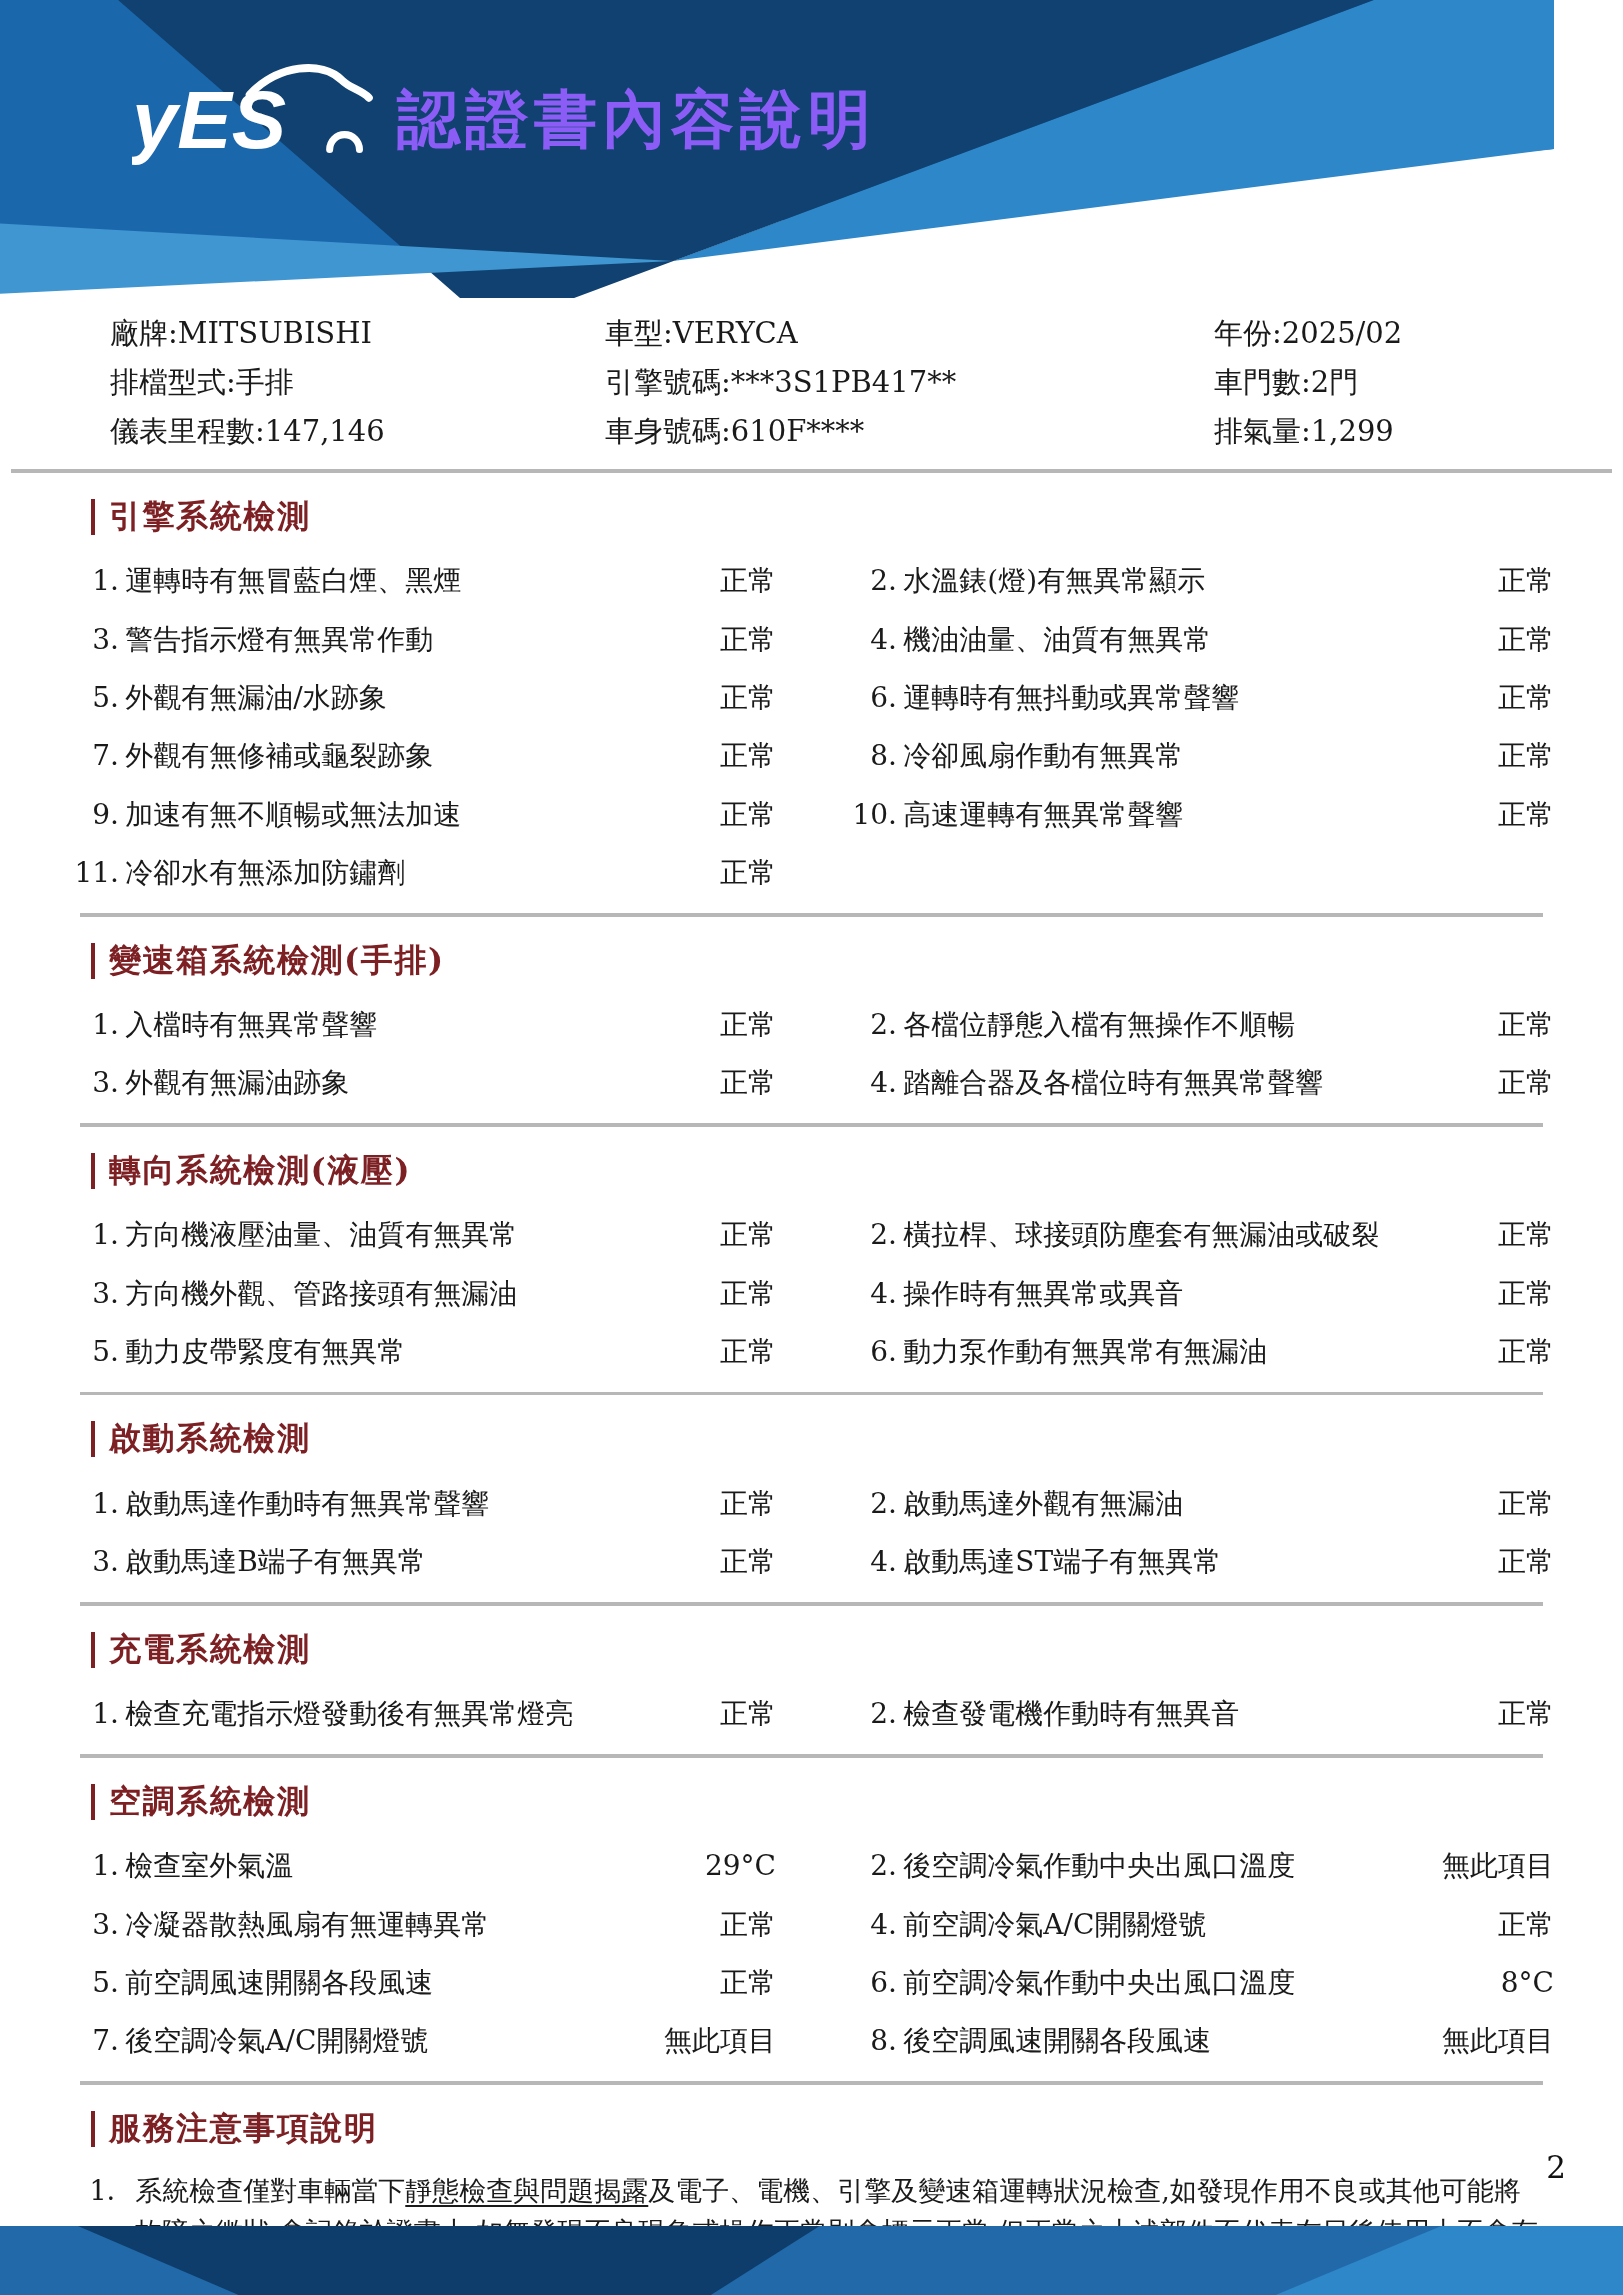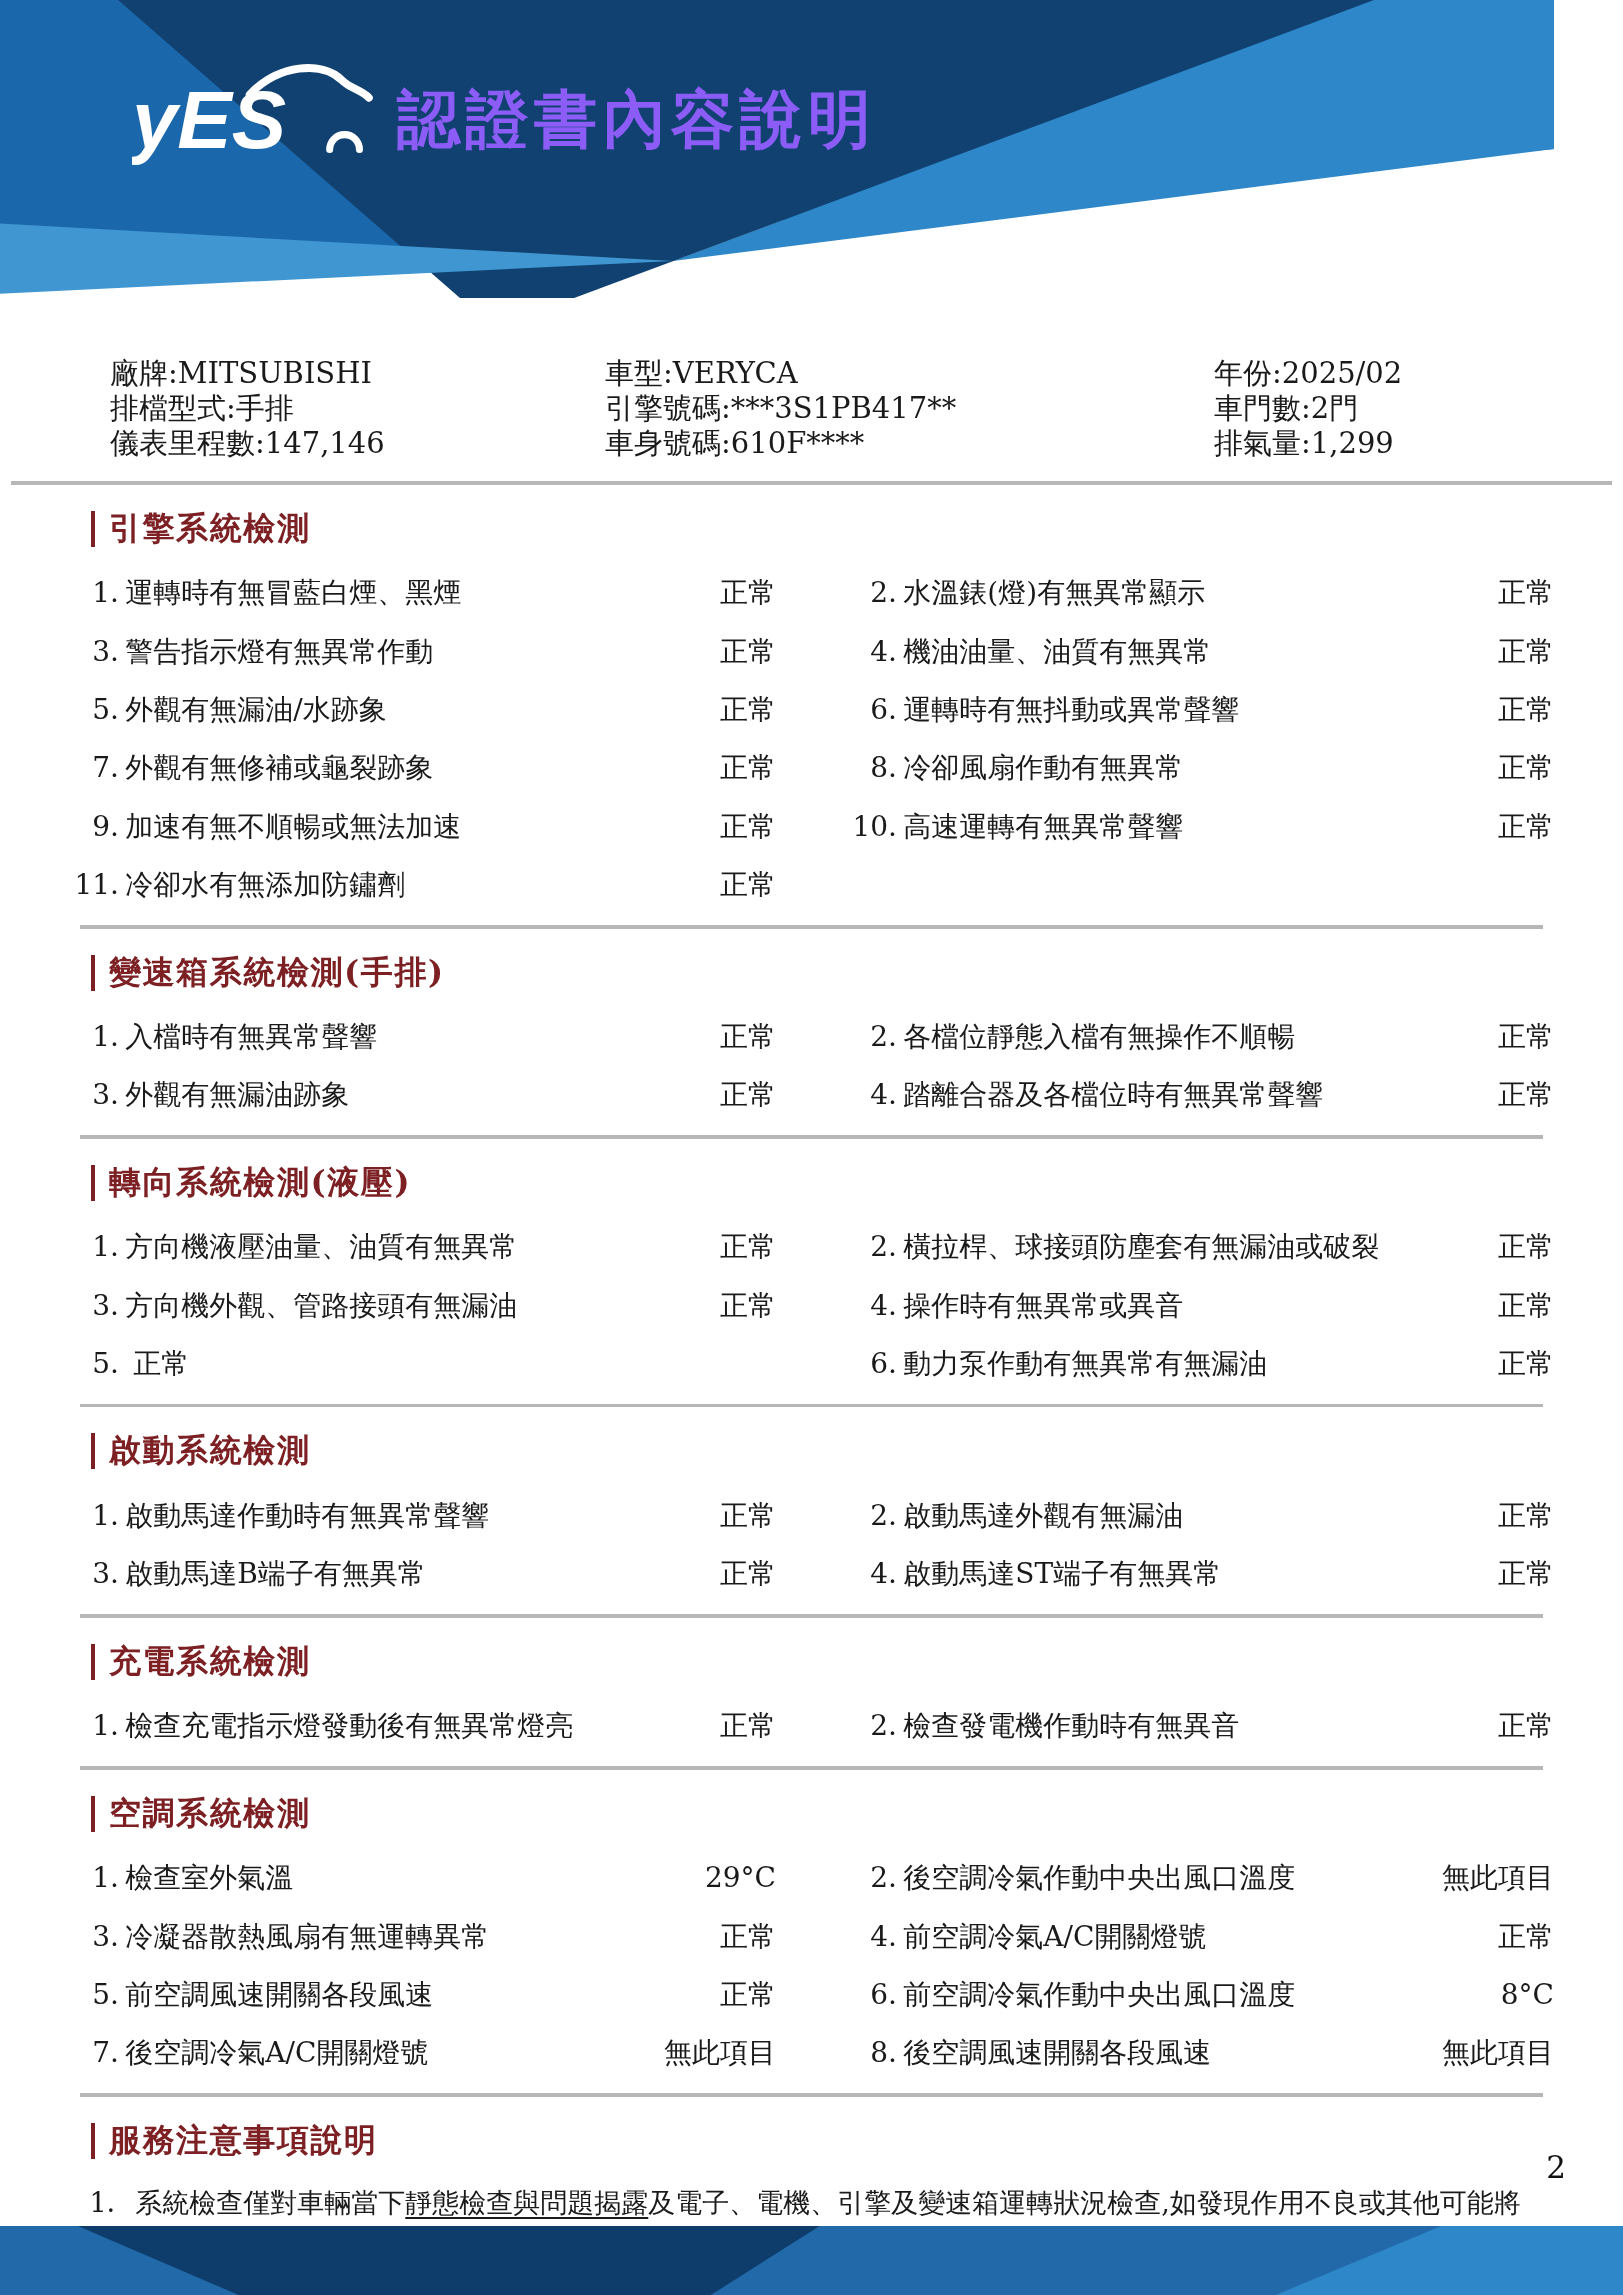--- a/index.html
+++ b/index.html
@@ -20,21 +20,21 @@
     position:absolute;left:397px;top:77px;
     font-family:"Liberation Sans","DejaVu Sans",sans-serif;
     font-size:63px;font-weight:bold;color:#8b5cf6;letter-spacing:5.5px;white-space:nowrap;
   }
   
   .info{
     margin:316px 69px 0 69px;padding-left:41px;
     display:grid;grid-template-columns:495px 609px 1fr;column-gap:0;
     font-size:29px;line-height:1.2;
   }
-  .info-col{display:flex;flex-direction:column;margin-top:40px;}
+  .info-col{display:flex;flex-direction:column;row-gap:14px;}
   .info-row{white-space:nowrap;}
   
   .divider{height:3.9px;background:#b7b7b7;margin:20.4px 11px 0 11px;}
   .content{padding:0 69px;}
   .sec{margin-top:16px;}
   .sec-title-row{display:flex;align-items:center;margin:22px 0 0 22px;}
   .sec-bar{width:3.9px;height:36px;background:#7d2024;margin-right:14px;flex:0 0 auto;}
   .sec-title{color:#7d2024;font-size:32px;font-weight:600;letter-spacing:1.6px;white-space:nowrap;}
   .items{
     display:grid;grid-template-columns:1fr 1fr;column-gap:71px;row-gap:20.4px;
@@ -238,20 +238,21 @@
   </div>
 
   <div class="item">
     <span class="no">4.</span>
     <span class="txt">操作時有無異常或異音</span>
     <span class="res">正常</span>
   </div>
 
   <div class="item">
     <span class="no">5.</span>
+    <span class="txt">動力皮帶緊度有無異常</span>
     <span class="res">正常</span>
   </div>
 
   <div class="item">
     <span class="no">6.</span>
     <span class="txt">動力泵作動有無異常有無漏油</span>
     <span class="res">正常</span>
   </div>
 </div>
     <div class="divider"></div>

